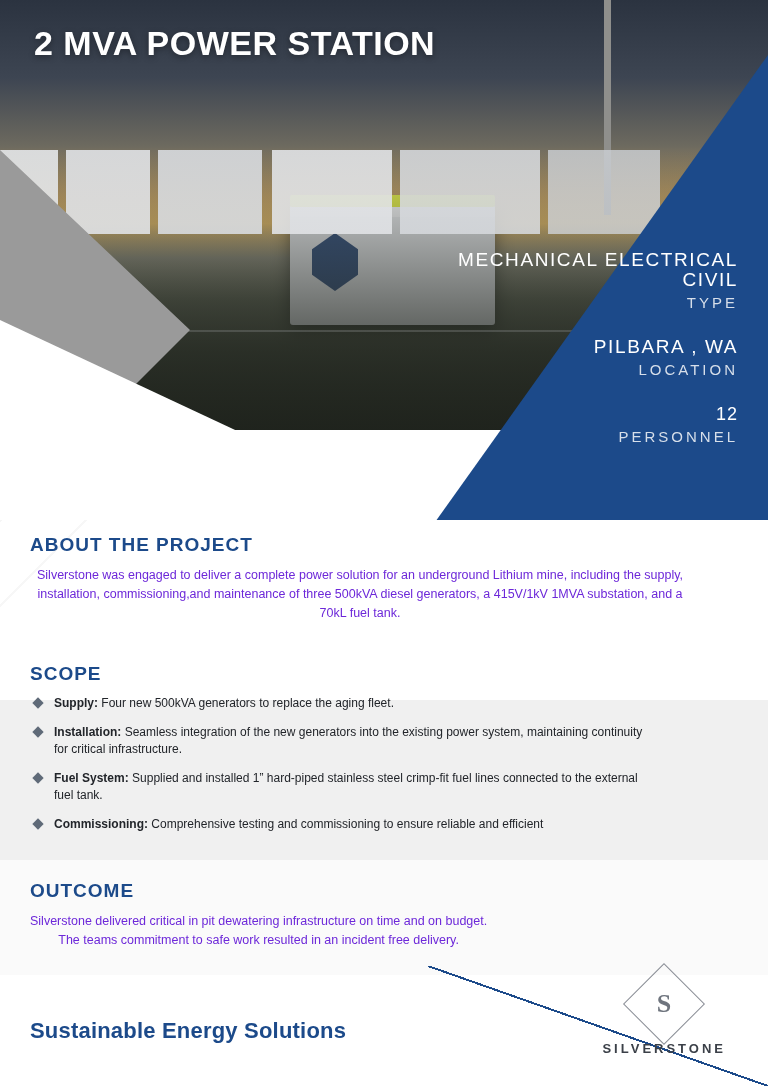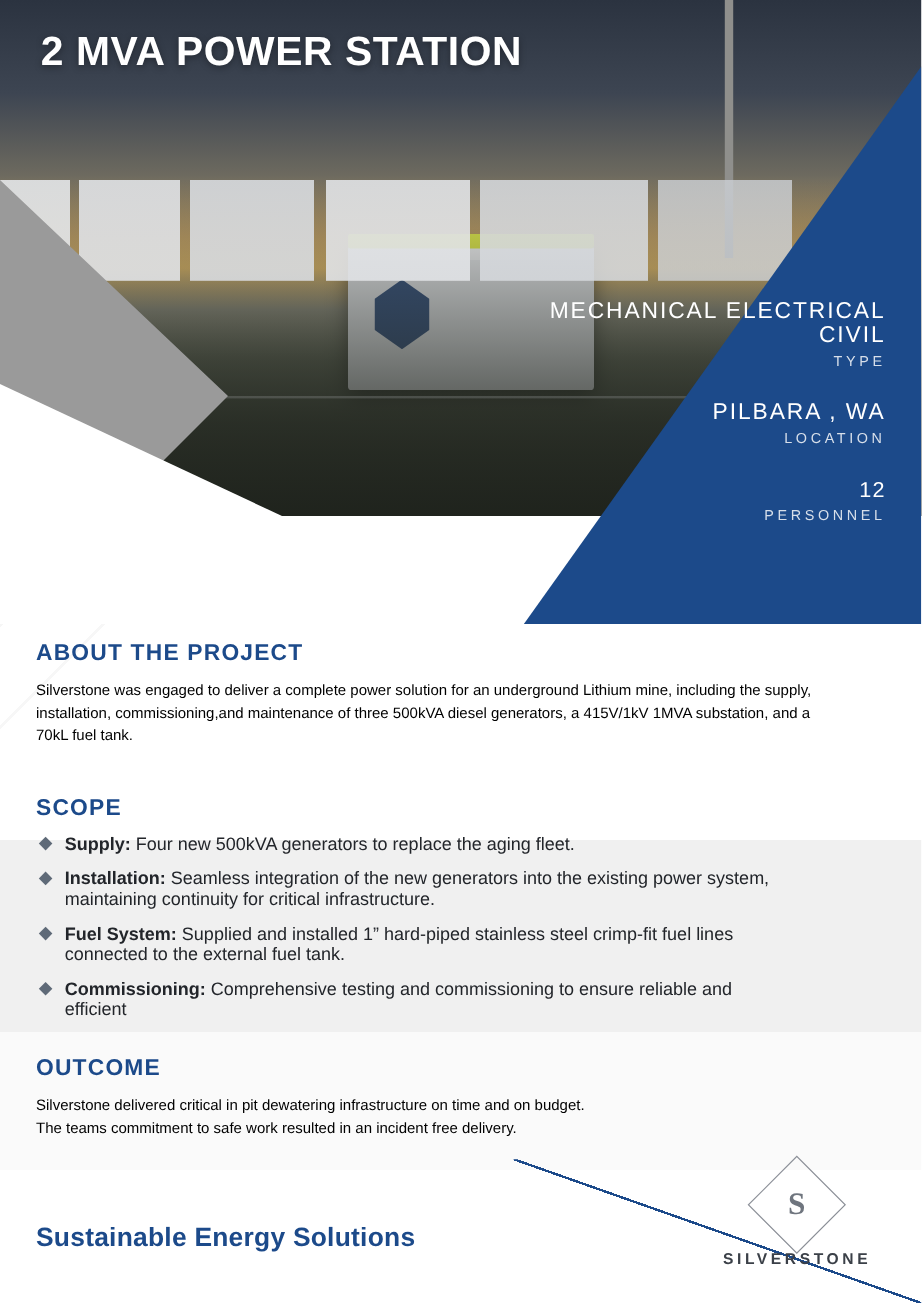--- a/index.html
+++ b/index.html
@@ -152,21 +152,21 @@
   .meta-block { margin-bottom: 26px; }
   .meta-value {
     font-size: 19px;
     font-weight: normal;
     letter-spacing: 1.6px;
     line-height: 20px;
     text-transform: uppercase;
   }
   .meta-value.num { font-size: 18px; letter-spacing: 1px; }
   .meta-label {
-    font-size: 12px;
+    font-size: 15px;
     letter-spacing: 3px;
     margin-top: 4px;
     color: #d7dfea;
     text-transform: uppercase;
   }
 
   
   .content {
     position: absolute;
     left: 0; top: 520px;
@@ -200,29 +200,30 @@
     color: #1c4a8a;
     font-size: 19px;
     font-weight: bold;
     letter-spacing: 1px;
     text-transform: uppercase;
     margin-bottom: 10px;
   }
   .para {
     font-size: 12.5px;
     line-height: 19px;
-    color: #000000;
+    color: #6d28d9;
     max-width: 660px;
+    text-align: center;
   }
   .bullets { list-style: none; margin-top: 4px; }
   .bullets li {
     position: relative;
     padding-left: 24px;
     margin-bottom: 12px;
-    font-size: 15px;
+    font-size: 12px;
     line-height: 17px;
     color: #22252a;
     max-width: 620px;
   }
   .bullets li .dia {
     position: absolute;
     left: 4px; top: 4px;
     width: 8px; height: 8px;
     background: #5f6a78;
     transform: rotate(45deg);

